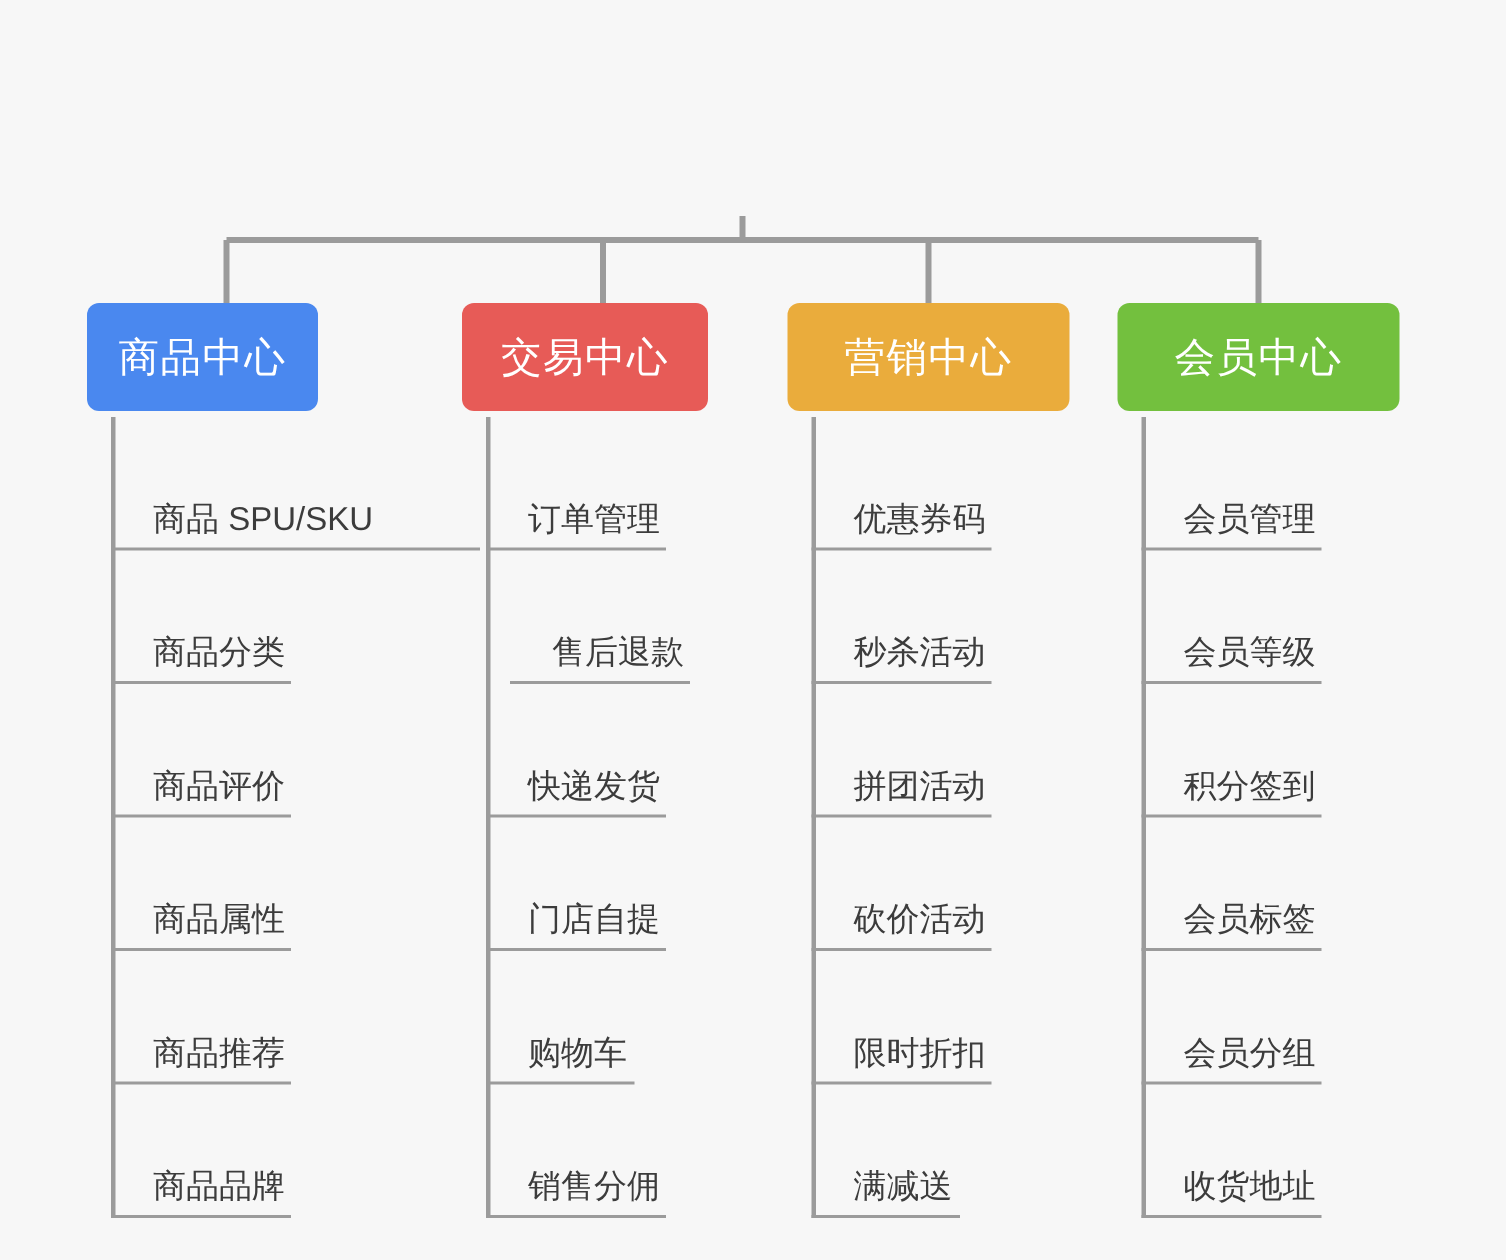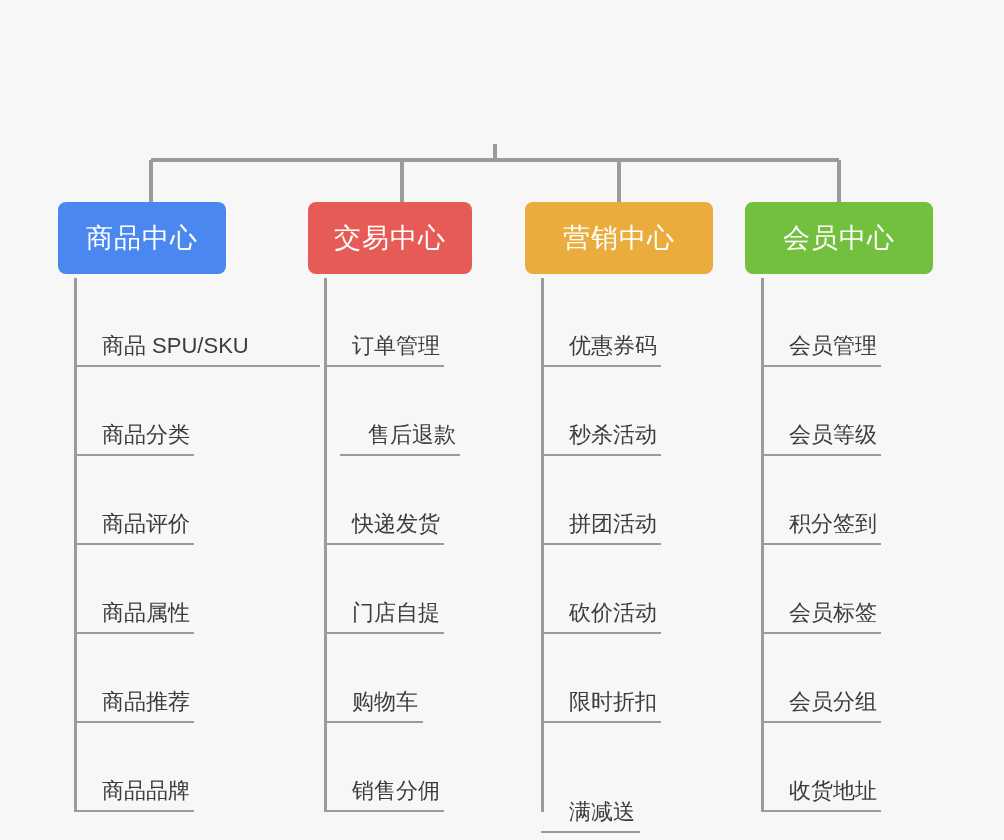--- a/index.html
+++ b/index.html
@@ -116,21 +116,21 @@
         <path d="M 151 160 L 151 202"></path>
         <path d="M 402 160 L 402 202"></path>
         <path d="M 619 160 L 619 202"></path>
         <path d="M 839 160 L 839 202"></path>
       </g>
   </svg>
 
 
   <div id="columns-host">
       <div class="column" style="left: 0px;">
-        <div class="cat-box" style="left: 58px; width: 168px; background: rgb(74, 136, 239);">
+        <div class="cat-box" style="left: 58px; width: 154px; background: rgb(74, 136, 239);">
           <span>商品中心</span>
         </div>
         <div class="spine" style="left: 74px; top: 76px; height: 534px;"></div>
         <div class="leaf" style="left: 74px; top: 76px; width: 246px;">
           <span class="leaf-label">商品 SPU/SKU</span>
           <div class="leaf-rule" style="width: 246px;"></div>
         </div>
         <div class="leaf" style="left: 74px; top: 165px; width: 120px; text-align: center;">
           <span class="leaf-label">商品分类</span>
           <div class="leaf-rule" style="width: 120px;"></div>
@@ -200,21 +200,21 @@
           <div class="leaf-rule" style="width: 120px;"></div>
         </div>
         <div class="leaf" style="left: 541px; top: 343px; width: 120px;">
           <span class="leaf-label">砍价活动</span>
           <div class="leaf-rule" style="width: 120px;"></div>
         </div>
         <div class="leaf" style="left: 541px; top: 432px; width: 120px;">
           <span class="leaf-label">限时折扣</span>
           <div class="leaf-rule" style="width: 120px;"></div>
         </div>
-        <div class="leaf" style="left: 541px; top: 542px; width: 99px;">
+        <div class="leaf" style="left: 541px; top: 521px; width: 99px;">
           <span class="leaf-label">满减送</span>
           <div class="leaf-rule" style="width: 99px;"></div>
         </div>
       </div>
       <div class="column" style="left: 0px;">
         <div class="cat-box" style="left: 745px; width: 188px; background: rgb(115, 192, 62);">
           <span>会员中心</span>
         </div>
         <div class="spine" style="left: 761px; top: 76px; height: 534px;"></div>
         <div class="leaf" style="left: 761px; top: 76px; width: 120px;">

